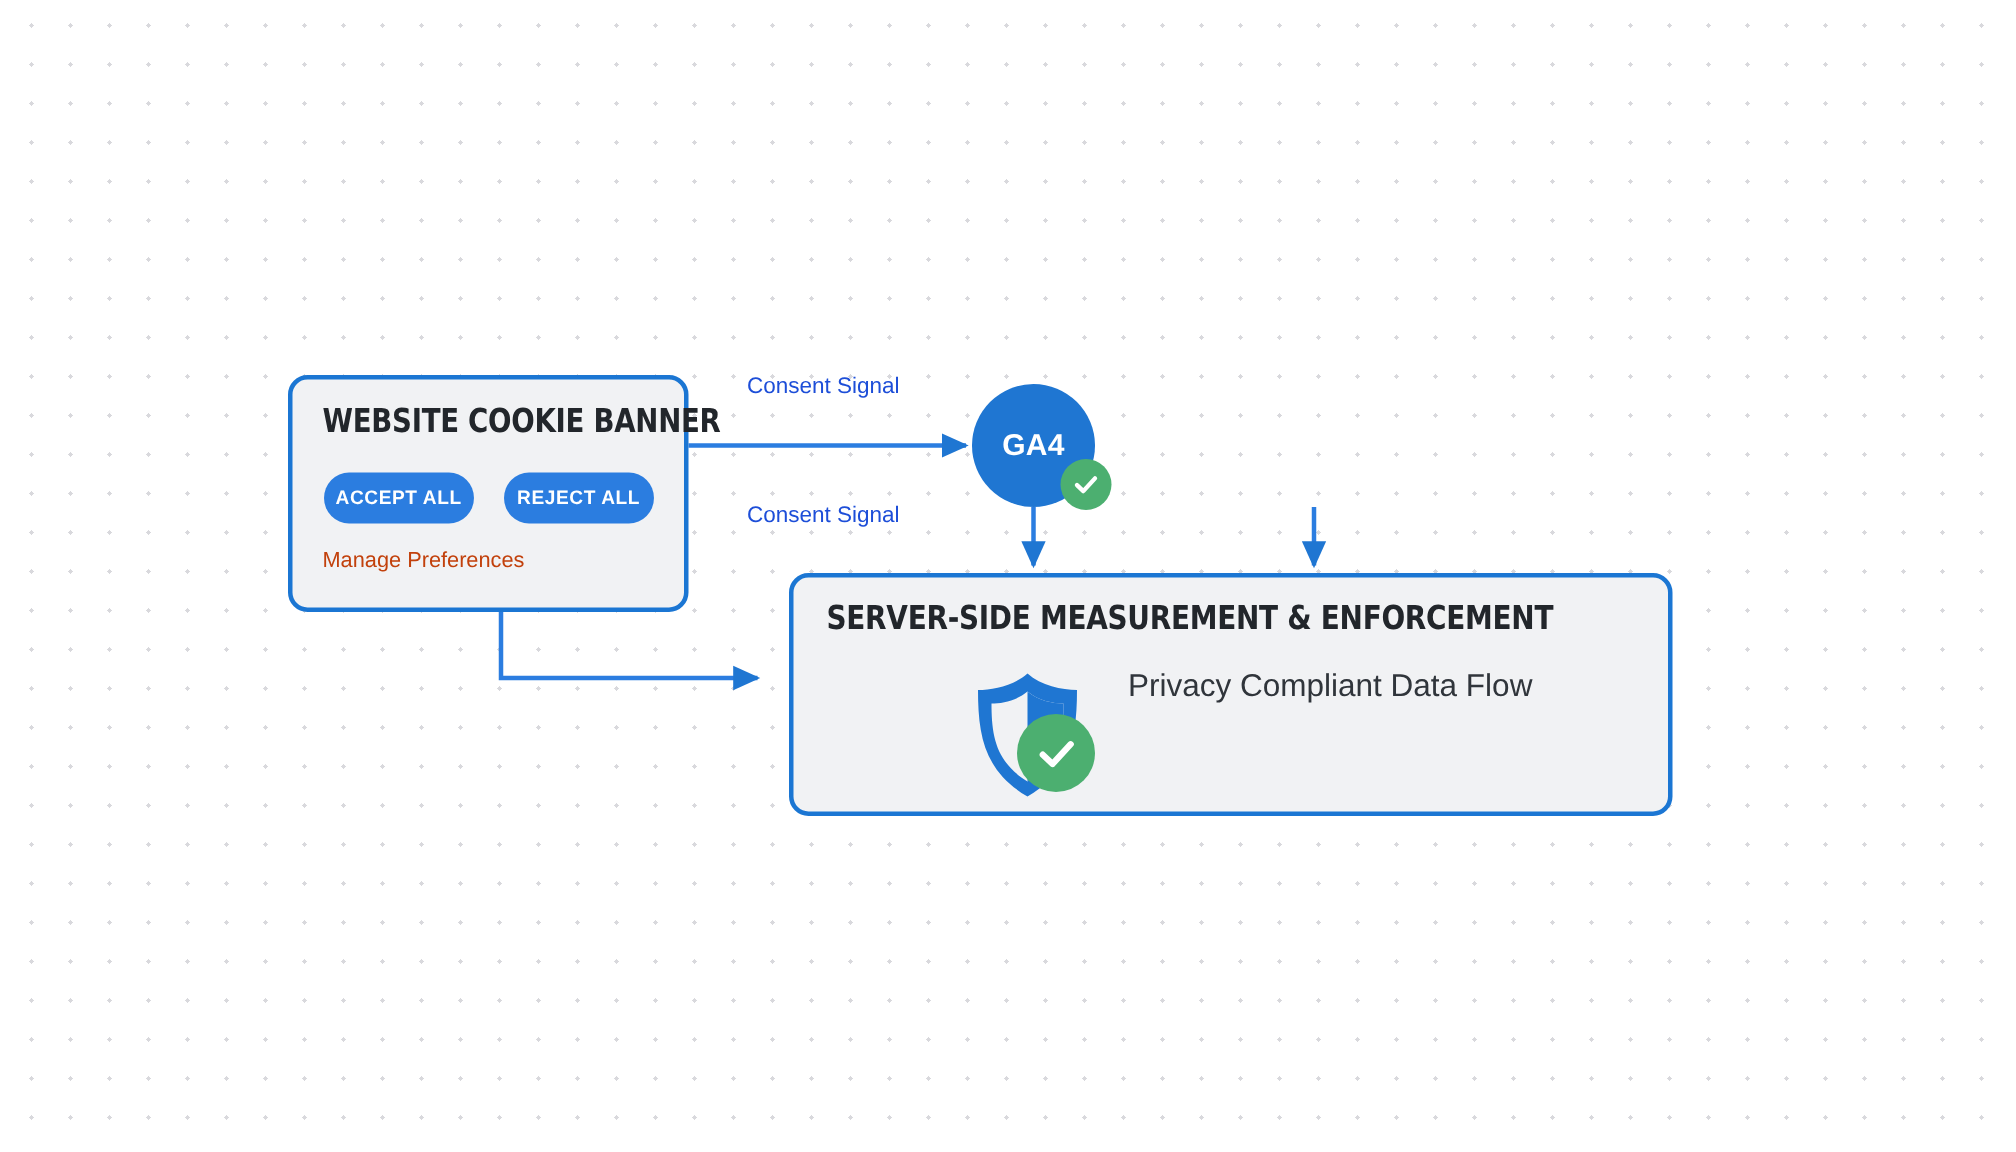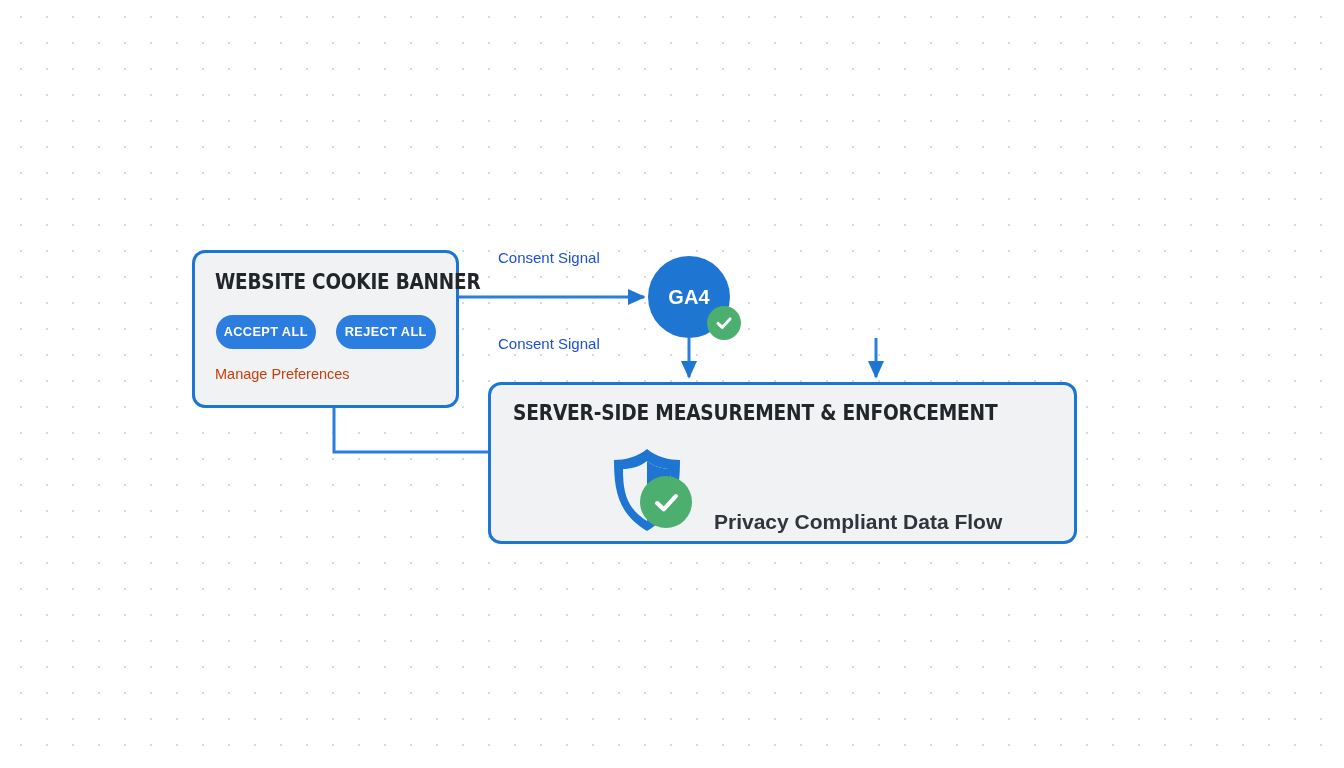--- a/index.html
+++ b/index.html
@@ -118,43 +118,42 @@
     background: #4caf70;
     display: flex;
     align-items: center;
     justify-content: center;
   }
   .check-badge.on-circle { right: -11px; bottom: -2px; }
   .check-badge svg { display: block; }
 
   
   #server-box {
-    left: 488px;
+    left: 526px;
     top: 382px;
     width: 589px;
     height: 162px;
     padding: 17px 22px 0 22px;
   }
   .server-title {
     font-family: "DejaVu Sans Condensed", "Liberation Sans Narrow", "Liberation Sans", sans-serif;
     font-weight: 700;
     font-size: 22px;
     letter-spacing: -0.2px;
     color: #22262b;
     line-height: 1;
     transform: scaleX(0.94);
     transform-origin: left center;
     white-space: nowrap;
   }
   .server-body {
     display: flex;
-    align-items: flex-end;
+    align-items: flex-start;
     margin-top: 22px;
     padding-left: 95px;
-    font-weight: bold;
   }
   .shield-wrap {
     position: relative;
     width: 78px;
     height: 88px;
     flex: 0 0 auto;
   }
   .shield-wrap .check-badge {
     right: -6px;
     bottom: 6px;

